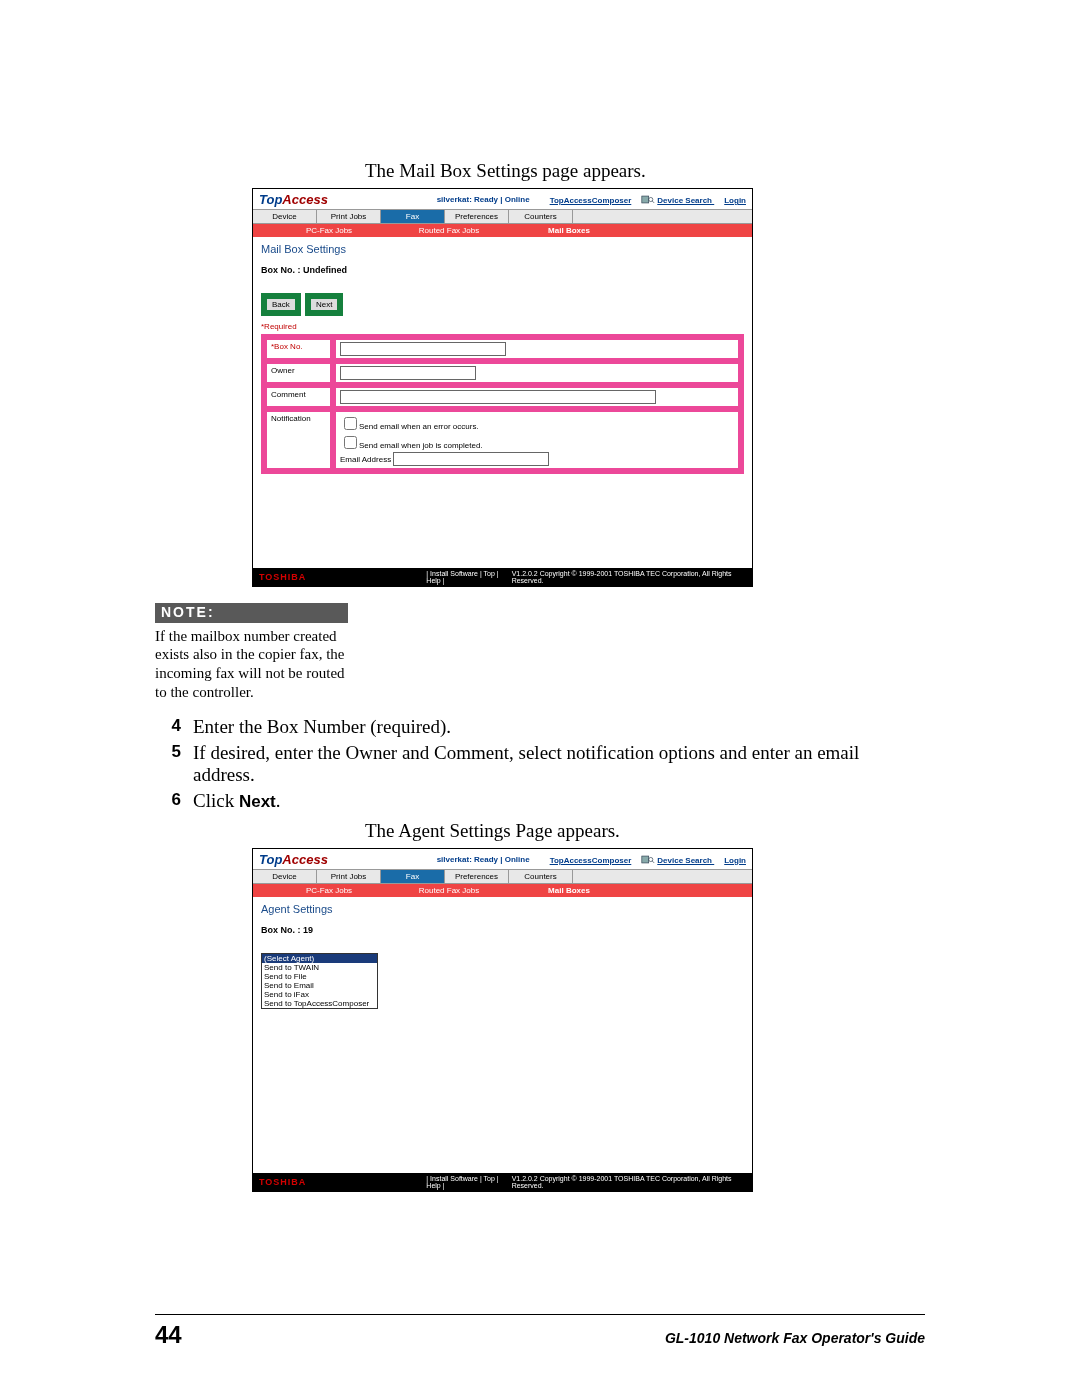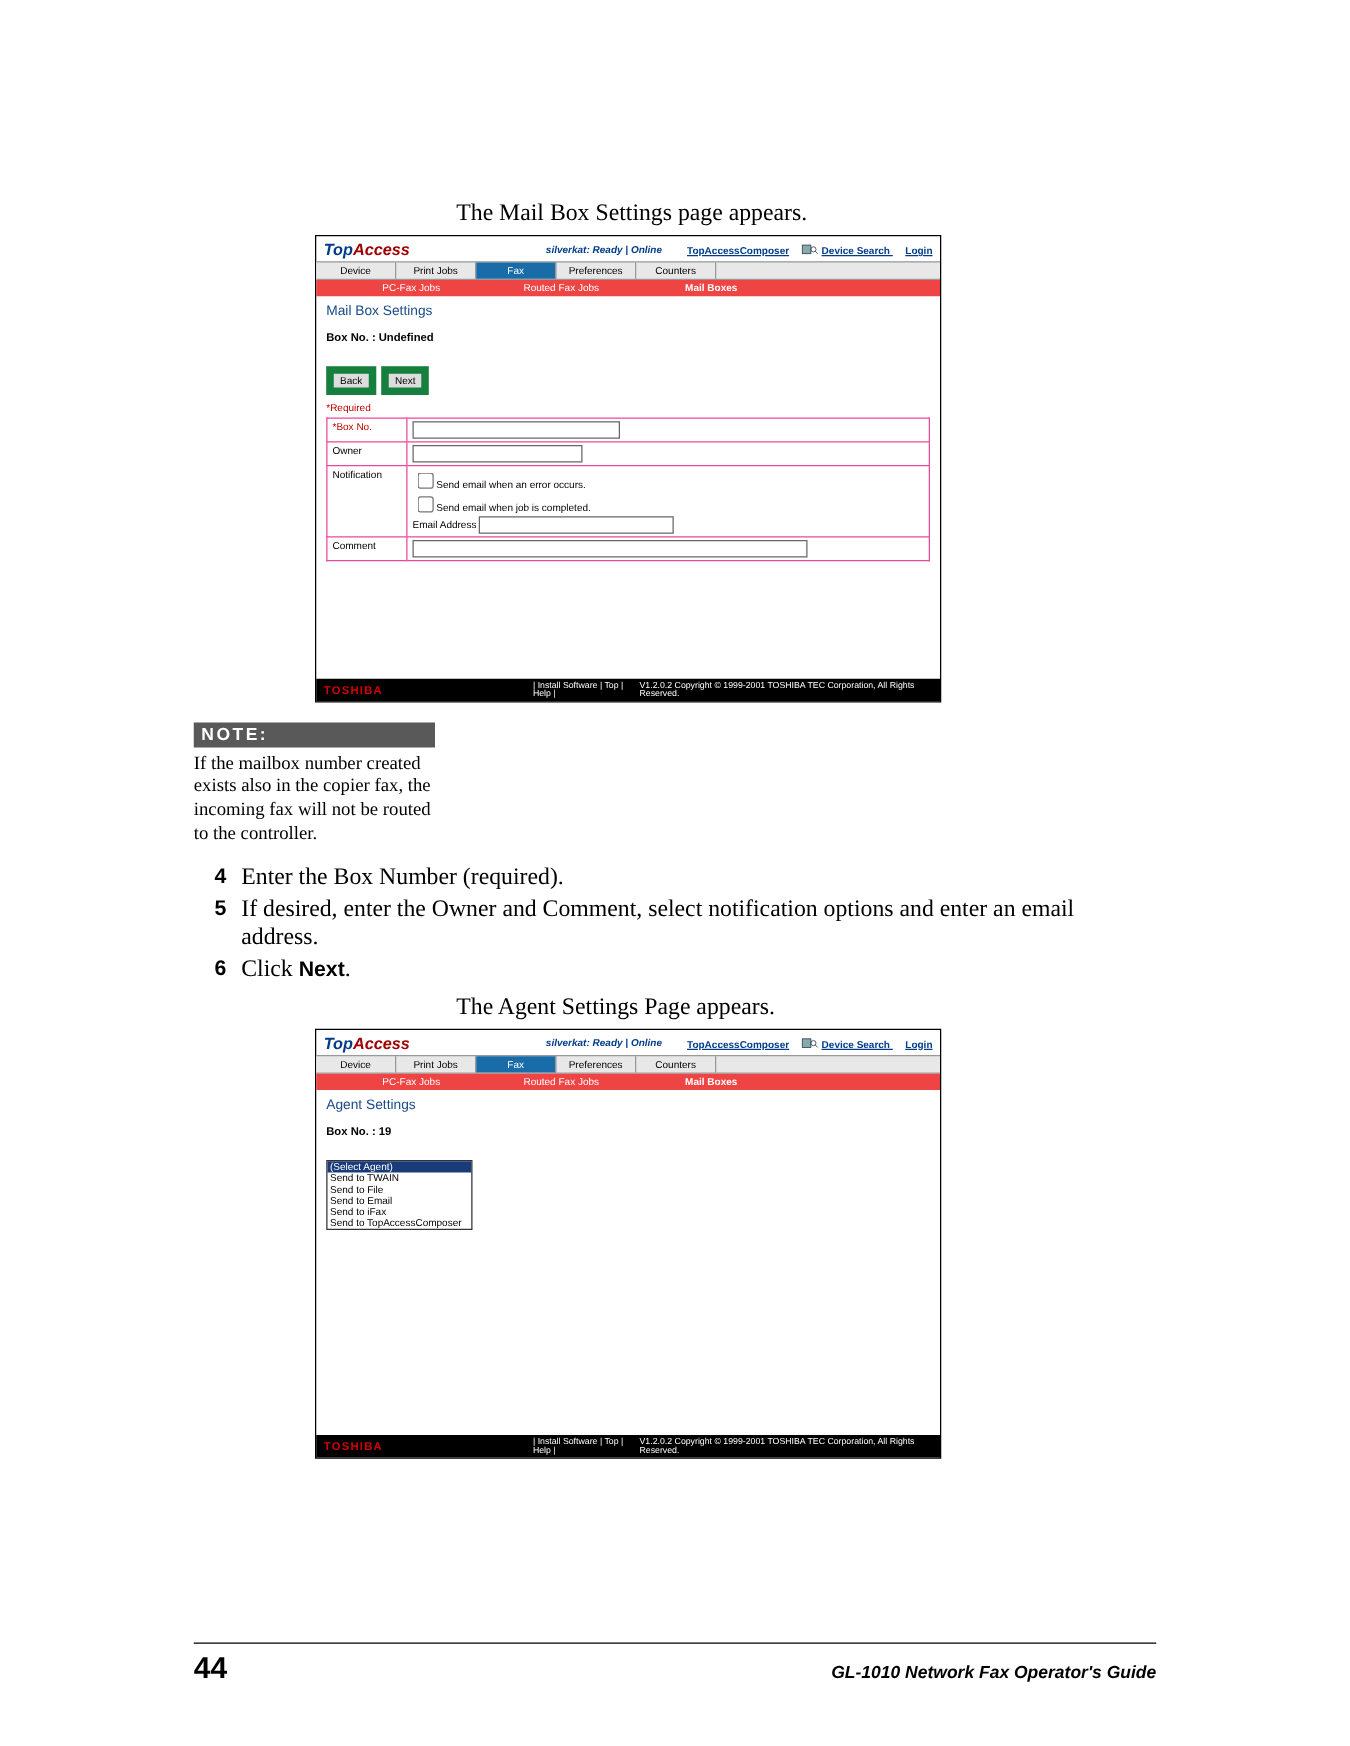--- a/index.html
+++ b/index.html
@@ -40,21 +40,20 @@
     font-weight: bold;
     font-style: italic;
     color: #003c8a;
   }
   .logo-top .acc { color: #a00000; }
   .status-block {
     margin-left: auto;
     font-size: 8px;
     font-weight: bold;
     color: #003c8a;
-    font-style: italic;
   }
   .toplinks {
     margin-left: 10px;
     font-size: 0;
   }
   .toplinks > span {
     font-size: 8px;
     color: #003c8a;
     text-decoration: underline;
     margin-left: 10px;
@@ -122,21 +121,21 @@
     margin-right: 2px;
   }
   .req-note { color: #c00000; font-size: 8px; margin-bottom: 3px; }
 
   table.form {
     width: 100%;
     border-collapse: collapse;
     font-size: 8px;
   }
   table.form td {
-    border: 1px solid #ec4899;
+    border: 6px solid #ec4899;
     padding: 2px 4px;
     vertical-align: top;
   }
   table.form td.lbl {
     width: 55px;
     background: #fff;
   }
   table.form input[type=text] {
     border: 1px solid #666;
     font-size: 8px;
@@ -295,30 +294,30 @@
         <tbody>
             <tr>
           <td class="lbl" style="color:#c00000">*Box No.</td>
           <td><input type="text" style=""></td>
         </tr>
         <tr>
           <td class="lbl">Owner</td>
           <td><input type="text" style="width: 130px;"></td>
         </tr>
         <tr>
+          <td class="lbl">Comment</td>
+          <td><input type="text" style="width: 310px;"></td>
+        </tr>
+        <tr>
           <td class="lbl">Notification</td>
           <td>
             <div><input type="checkbox" class="chk" style=""><span>Send email when an error occurs.</span></div>
             <div><input type="checkbox" class="chk" style=""><span>Send email when job is completed.</span></div>
             <div><span>Email Address</span> <input type="text" style="width: 150px;"></div>
           </td>
-        </tr>
-        <tr>
-          <td class="lbl">Comment</td>
-          <td><input type="text" style="width: 310px;"></td>
         </tr>
       </tbody>
         </table>
       <div style="height:90px"></div>
     </div>
     <div class="shot-footer">
       <span class="toshiba">TOSHIBA</span>
       <span class="flinks">|  Install Software  |  Top  |  Help  |</span>
       <span class="copyright">V1.2.0.2  Copyright © 1999-2001 TOSHIBA TEC Corporation, All Rights Reserved.</span>
     </div>

